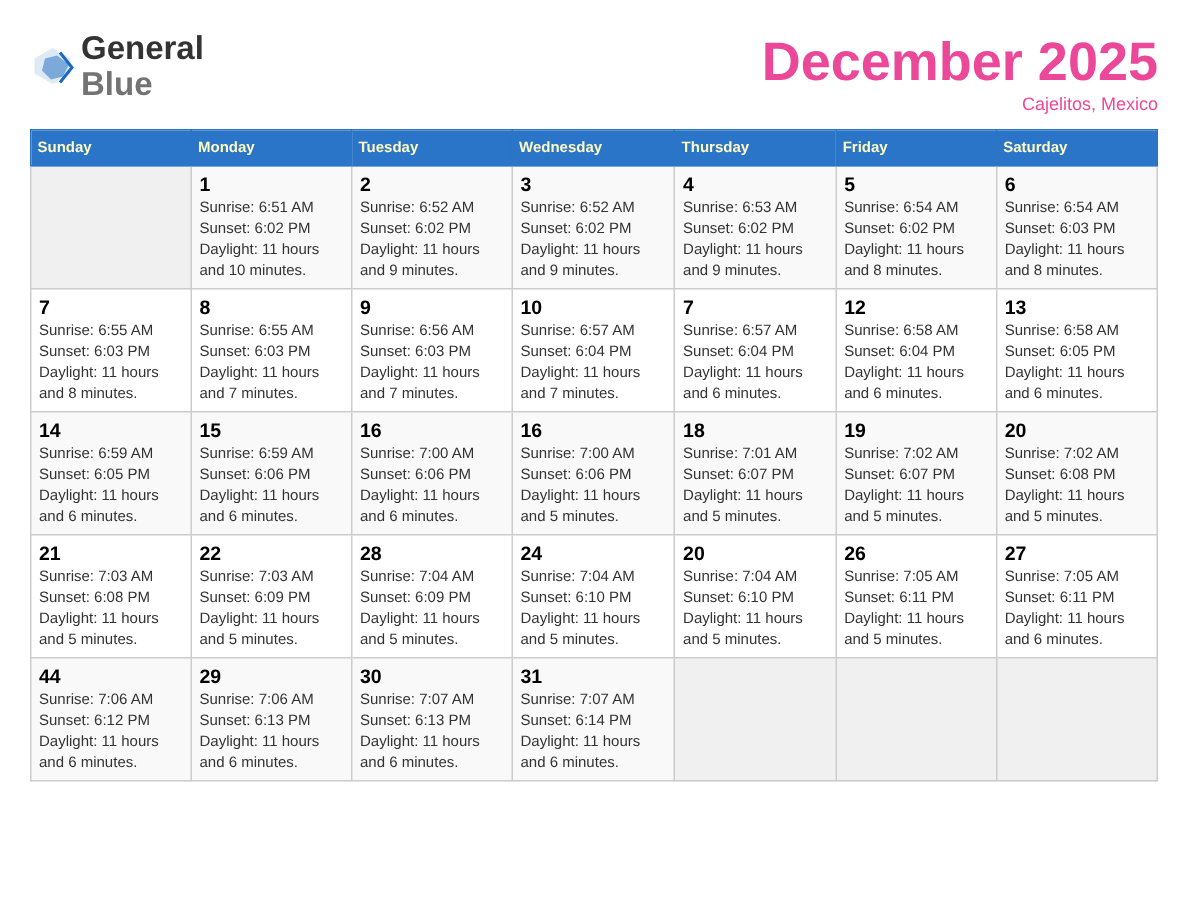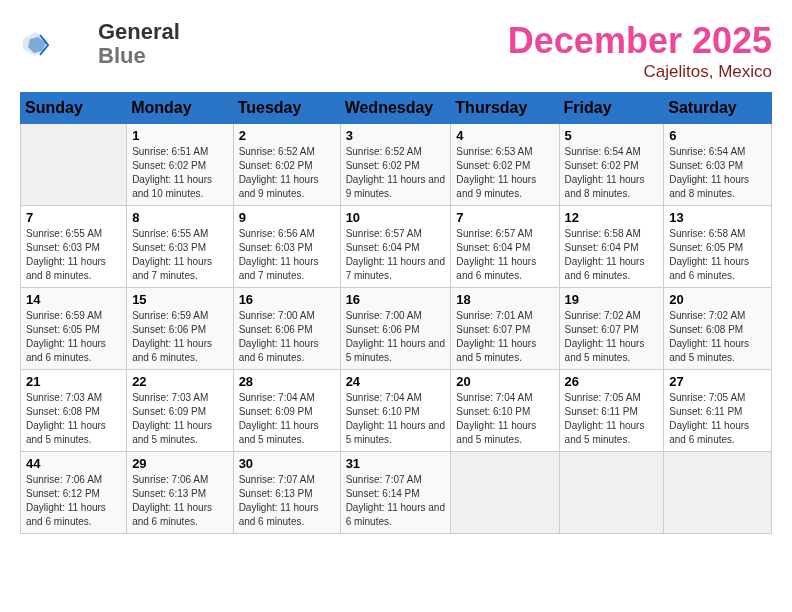--- a/index.html
+++ b/index.html
@@ -12,21 +12,20 @@
     }
     .header {
       display: flex;
       justify-content: space-between;
       align-items: flex-start;
       margin-bottom: 10px;
     }
     .logo {
       display: flex;
       align-items: center;
-      gap: 44px;
     }
     .logo-text {
       display: flex;
       flex-direction: column;
       font-size: 22px;
       font-weight: bold;
       line-height: 1.1;
     }
     .logo-general { color: #333; }
     .logo-blue { color: #737373; }
@@ -37,34 +36,34 @@
     }
     .title-section {
       text-align: right;
     }
     .month-title {
       font-size: 36px;
       font-weight: bold;
       color: #ec4899;
     }
     .subtitle {
-      font-size: 17px;
-      color: #7f1d1d;
+      font-size: 12px;
+      color: #ec4899;
     }
     table {
       width: 100%;
       border-collapse: collapse;
       font-size: 11px;
     }
     thead tr th {
       background-color: #2a75c7;
-      color: #000000;
+      color: #fef9c3;
       padding: 6px 4px;
       text-align: left;
-      font-size: 16px;
+      font-size: 10px;
       font-weight: bold;
       border: 1px solid #2a75c7;
     }
     tbody tr td {
       border: 1px solid #ccc;
       padding: 4px 5px;
       vertical-align: top;
       height: 80px;
       width: 113px;
     }

